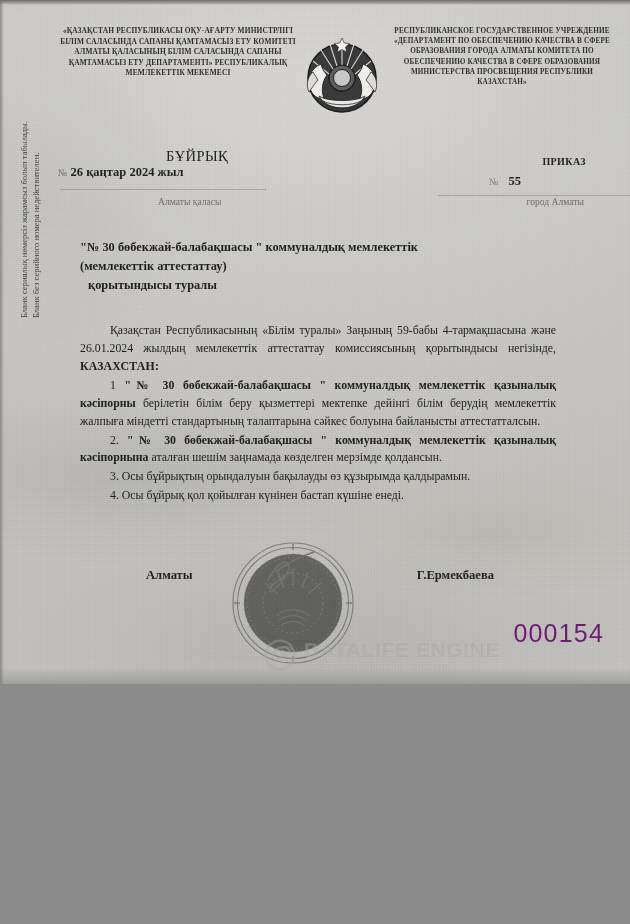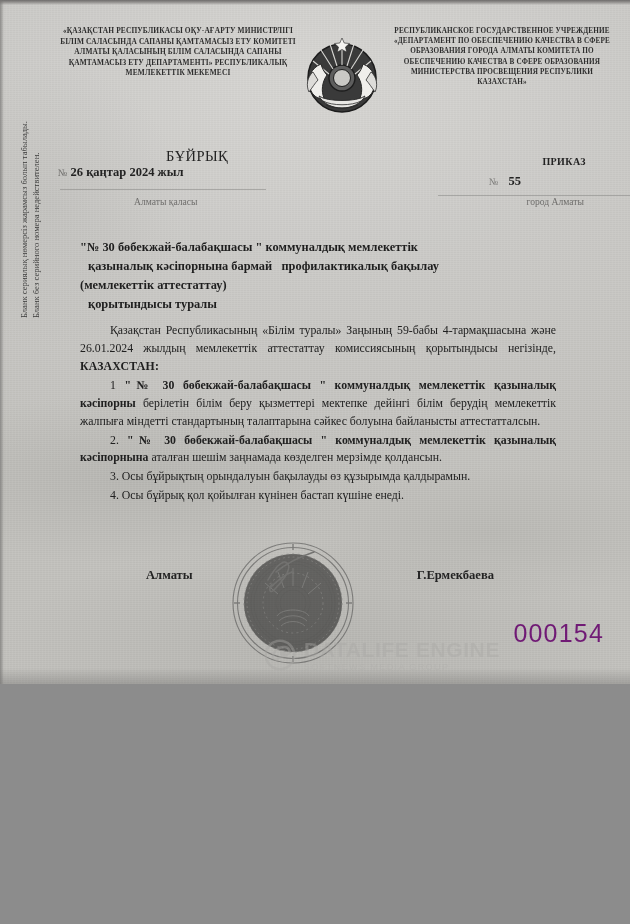--- a/index.html
+++ b/index.html
@@ -167,21 +167,21 @@
   .city-row {
     position: absolute;
     top: 196px;
     left: 58px;
     right: 28px;
     display: flex;
     justify-content: space-between;
     font-size: 9.6px;
     color: #6f6e6c;
   }
-  .city-left { margin-left: 76px; }
+  .city-left { margin-left: 100px; }
   .city-right { margin-right: 18px; }
 
   
   .subject {
     position: absolute;
     top: 238px;
     left: 80px;
     width: 420px;
     font-size: 12.4px;
     font-weight: 700;
@@ -362,21 +362,20 @@
       </div>
     </div>
 
     <div class="city-row">
       <span class="city-left">Алматы қаласы</span>
       <span class="city-right">город Алматы</span>
     </div>
 
     <div class="subject">
       <span class="ln l1">"№ 30 бөбекжай-балабақшасы " коммуналдық мемлекеттік</span>
-      <span class="ln l2">қазыналық кәсіпорнына бармай   профилактикалық бақылау</span>
       <span class="ln l3">(мемлекеттік аттестаттау)</span>
       <span class="ln l4">қорытындысы туралы</span>
     </div>
 
     <div class="body">
 
       <p class="para indent">
         <span>Қазақстан Республикасының «Білім туралы» Заңының 59-бабы 4-тармақшасына және 26.01.2024 жылдың мемлекеттік аттестаттау комиссиясының қорытындысы негізінде,</span>
         <b class="bold-cmd">КАЗАХСТАН:</b>
       </p>

